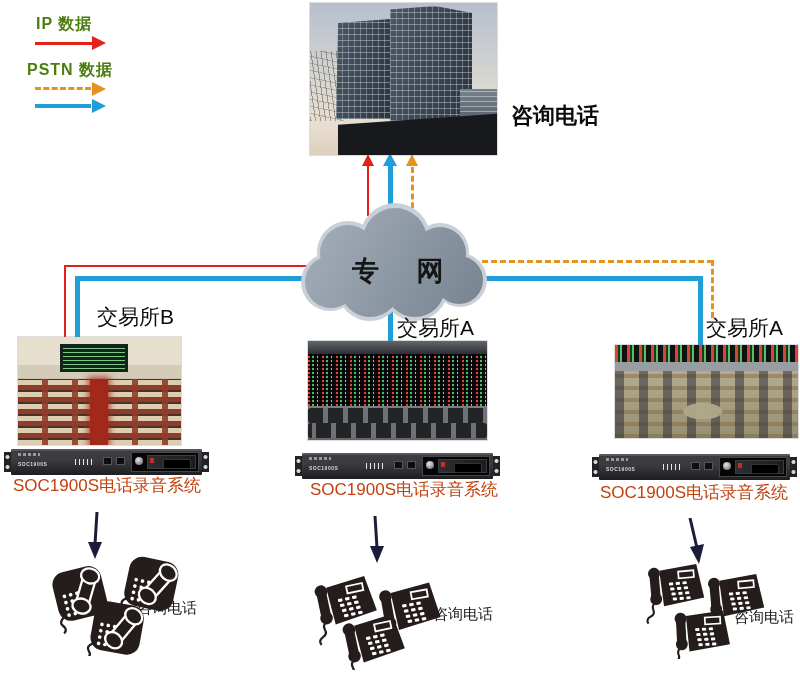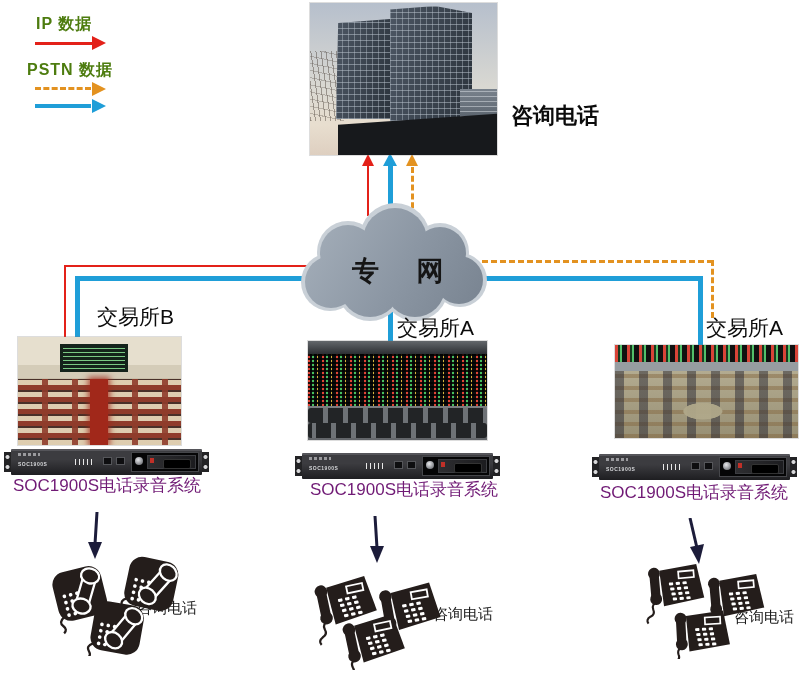--- a/index.html
+++ b/index.html
@@ -82,21 +82,21 @@
       repeating-linear-gradient(90deg,#e8e8e8 0 1px,transparent 1px 4px);}
   .port{position:absolute;top:8px;width:9px;height:8px;background:#0e0e10;border:1px solid #55565a;box-sizing:border-box;}
   .port.p1{left:92px;} .port.p2{left:105px;}
   .bay{position:absolute;left:120px;right:3px;top:3px;bottom:3px;background:#050506;border:1px solid #45464a;}
   .lock{position:absolute;left:3px;top:4px;width:8px;height:8px;border-radius:50%;
       background:radial-gradient(circle at 40% 35%,#e8e9ec,#808287 70%);}
   .caddy{position:absolute;left:15px;right:2px;top:2px;bottom:2px;background:linear-gradient(90deg,#2e2e31,#1c1c1f);border:1px solid #3c3d41;}
   .caddy::before{content:"";position:absolute;left:2px;top:2px;width:4px;height:5px;background:#c03028;}
   .caddy::after{content:"";position:absolute;right:4px;top:3px;width:26px;height:8px;background:#000;border:1px solid #333;border-radius:2px;}
 
-  .recorder-label{font-size:17px;color:#701a75;z-index:3;}
+  .recorder-label{font-size:17px;color:#c2410c;z-index:3;}
   .exch-label{font-size:21px;color:#0b0b0b;z-index:4;}
   .center-label{font-size:22px;font-weight:bold;color:#0b0b0b;}
   .phones-label{font-family:"Liberation Serif",serif;font-size:15px;color:#1a1a1a;}
   .down-arrow{position:absolute;z-index:3;}
   .phone-cluster{position:absolute;z-index:3;}
 </style>
 </head>
 <body>
 
 <div id="stage">

